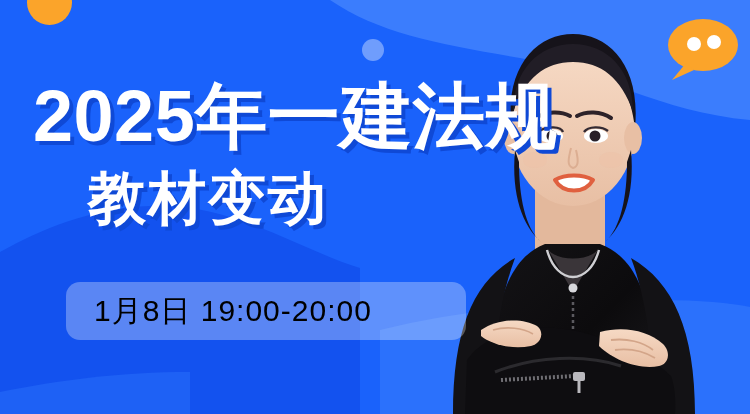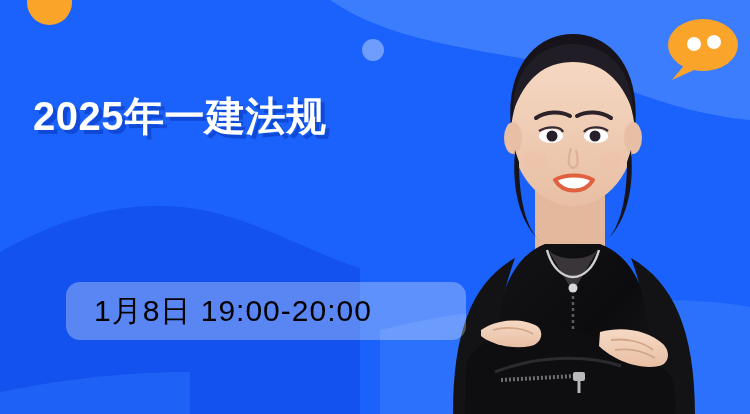--- a/index.html
+++ b/index.html
@@ -78,21 +78,21 @@
     color: #ffffff;
     font-weight: 700;
     letter-spacing: 0.5px;
     white-space: nowrap;
     text-shadow: 4px 4px 0 #0f49d6;
     pointer-events: auto;
   }
   .title-1 {
     left: 33px;
     top: 85px;
-    font-size: 40px;
+    font-size: 72px;
     line-height: 62px;
     text-align: center;
   }
   .title-2 {
     left: 88px;
     top: 166px;
     font-size: 58px;
     line-height: 64px;
     letter-spacing: 2px;
   }
@@ -232,17 +232,18 @@
 
       <path d="M120 150 C116 196 128 226 146 242 C130 228 124 196 124 162 Z" fill="#16131a"></path>
       <path d="M236 150 C240 196 228 226 210 242 C226 228 232 196 232 162 Z" fill="#16131a"></path>
     </svg>
   </div>
 
   <div class="date-pill"></div>
 
   <div class="text-block">
     <div class="title-line title-1">2025年一建法规</div>
+    <div class="title-line title-2">教材变动</div>
   </div>
 
   <div class="date-text">1月8日 19:00-20:00</div>
 
 </div>
 
 </body></html>

